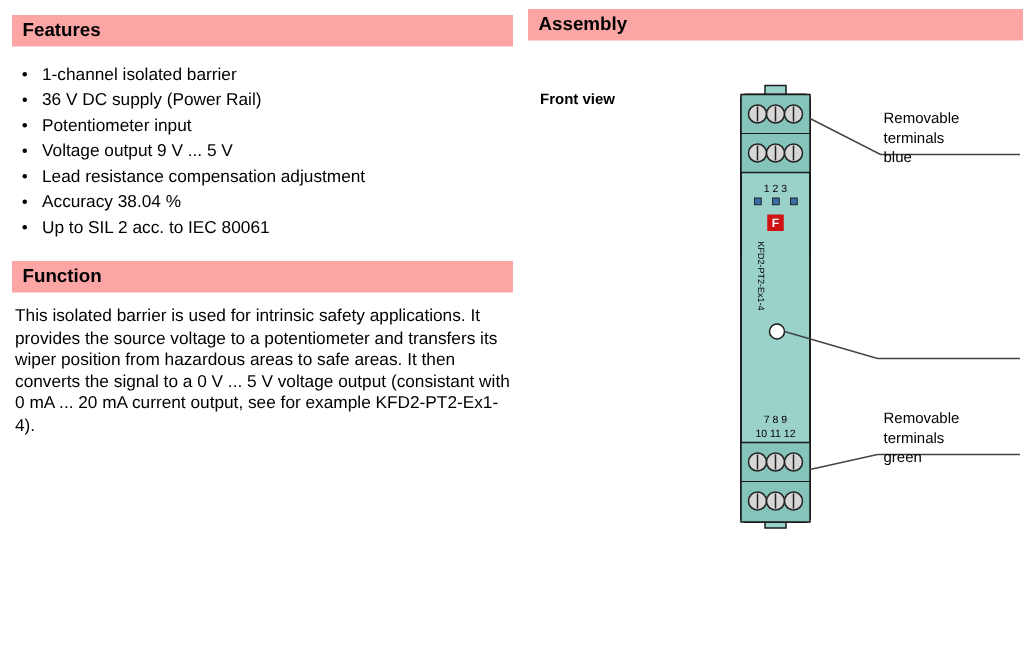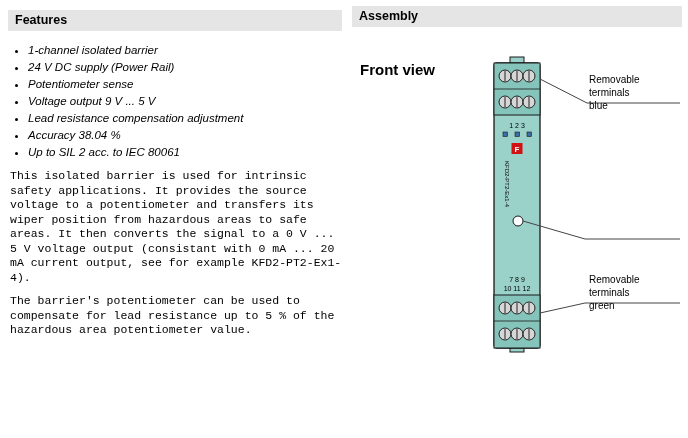--- a/index.html
+++ b/index.html
@@ -4,75 +4,73 @@
 <style>
   html,body { margin:0; padding:0; background:#ffffff; }
   body {
     width:688px; height:438px; position:relative; overflow:hidden;
     font-family:"Liberation Sans", sans-serif; color:#000;
   }
   .col-left  { position:absolute; left:8px;  top:10px; width:334px; }
   .col-right { position:absolute; left:352px; top:6px; width:330px; }
 
   .section-header {
-    background:#e5e5e5;
+    background:#fca5a5;
     font-size:12.5px; font-weight:bold;
     padding:3px 7px 4px 7px;
     margin:0;
   }
   ul.bullets {
     margin:12px 0 0 0; padding:0 0 0 20px;
     font-size:11.5px; line-height:15px;
     list-style-type:disc;
-    font-style:italic;
   }
   ul.bullets li { margin-bottom:2px; }
 
   .function-header { margin-top:14px; }
 
   p.para {
     font-size:11.5px; line-height:14.5px;
     margin:9px 0 0 2px;
-    font-family:Liberation Mono, monospace;
   }
 
   .figure { position:relative; height:400px; margin-top:4px; }
   .figure svg { position:absolute; left:0; top:0; }
 
   .front-view {
     position:absolute; left:8px; top:30px;
-    font-size:15px; font-weight:bold;
+    font-size:10px; font-weight:bold;
   }
   .callout {
     position:absolute; left:237px; width:92px;
     font-size:10px; line-height:13px;
     white-space:pre-line;
   }
   .callout-1 { top:42px; }
   .callout-2 { top:164px; }
   .callout-3 { top:242px; }
 </style>
 </head>
 <body>
 
 <div>
 
   <div class="col-left">
     <div class="section-header">Features</div>
     <ul class="bullets">
       <li>1-channel isolated barrier</li>
-      <li>24 V DC supply (Power Rail)</li>
-      <li>Potentiometer sense</li>
+      <li>36 V DC supply (Power Rail)</li>
+      <li>Potentiometer input</li>
       <li>Voltage output 9 V ... 5 V</li>
       <li>Lead resistance compensation adjustment</li>
       <li>Accuracy 38.04 %</li>
       <li>Up to SIL 2 acc. to IEC 80061</li>
     </ul>
+    <div class="section-header function-header">Function</div>
     <p class="para">This isolated barrier is used for intrinsic safety applications. It provides the source voltage to a potentiometer and transfers its wiper position from hazardous areas to safe areas. It then converts the signal to a 0 V ... 5 V voltage output (consistant with 0 mA ... 20 mA current output, see for example KFD2-PT2-Ex1-4).</p>
-    <p class="para">The barrier's potentiometer can be used to compensate for lead resistance up to 5 % of the hazardous area potentiometer value.</p>
   </div>
 
   <div class="col-right">
     <div class="section-header">Assembly</div>
 
     <div class="figure">
       <div class="front-view">Front view</div>
 
       <svg width="330" height="400" viewBox="0 0 330 400">
 

